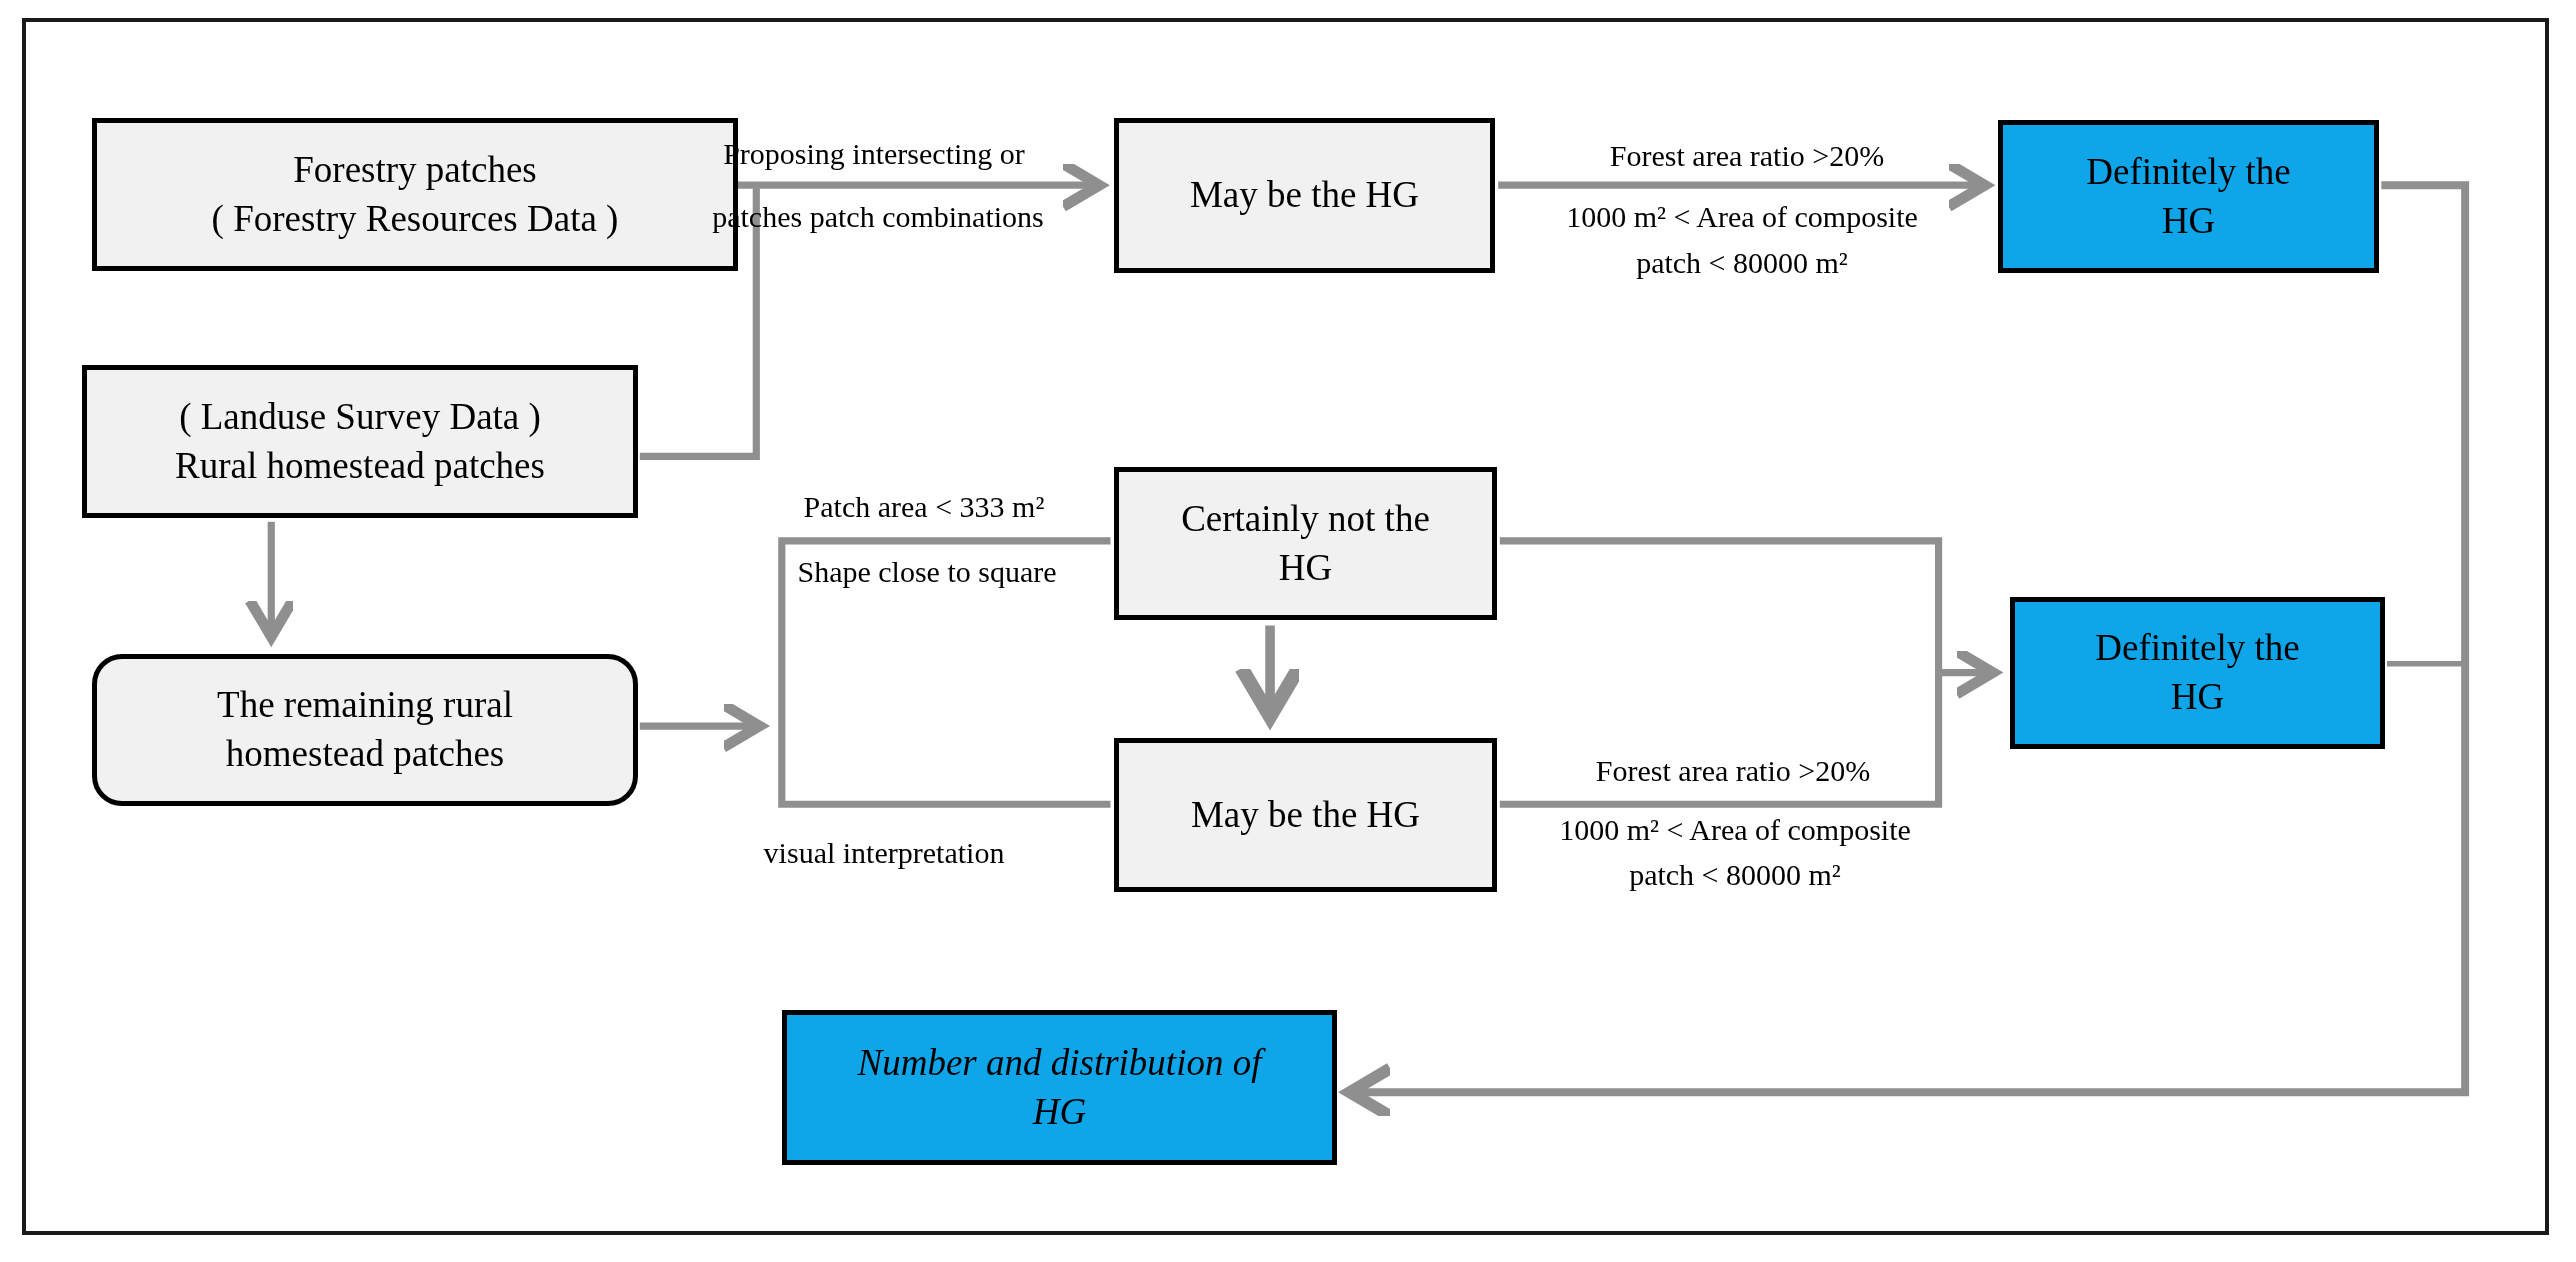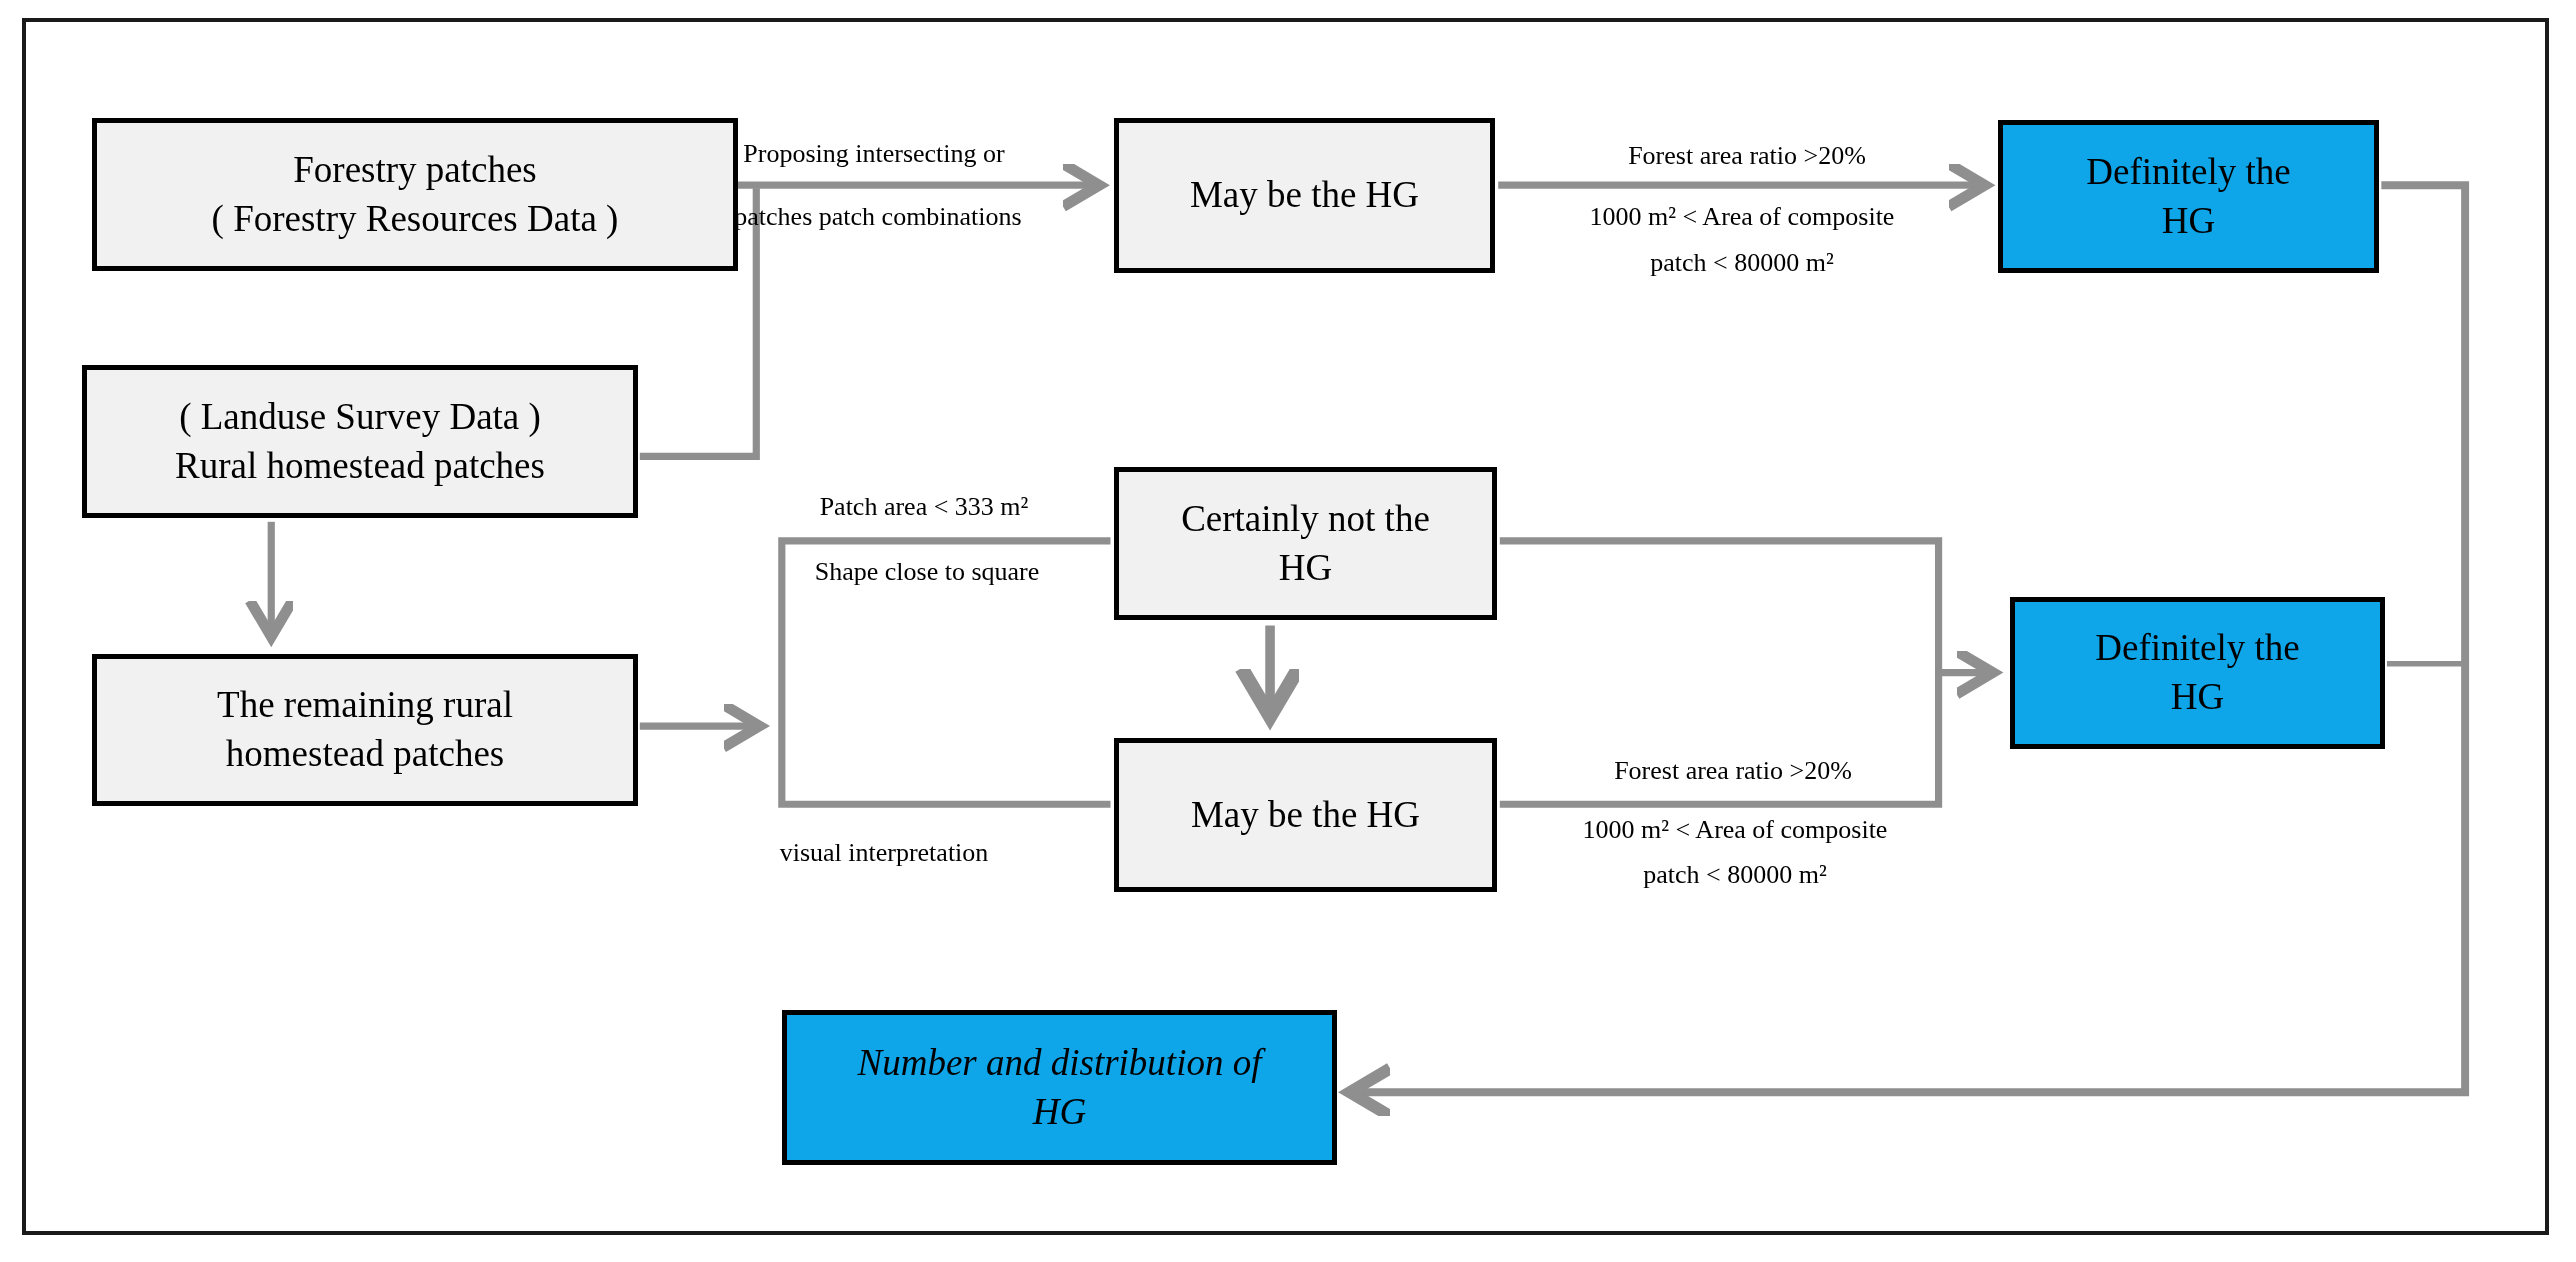--- a/index.html
+++ b/index.html
@@ -35,21 +35,21 @@
     text-align: center;
     font-size: 37px;
     line-height: 1.32;
   }
   .node.light { background: #f1f1f1; }
   .node.dark  { background: #0ea5e9; }
   .edge-label {
     position: absolute;
     transform: translate(-50%, -50%);
     white-space: nowrap;
-    font-size: 26px;
+    font-size: 30px;
     text-align: center;
   }
 </style>
 </head>
 <body>
 
 <div class="canvas">
 
   <div class="outer-border"></div>
 
@@ -83,21 +83,21 @@
   <div class="node light" style="left:92px; top:118px; width:646px; height:153px;">
     <div>Forestry patches</div>
     <div>( Forestry Resources Data )</div>
   </div>
 
   <div class="node light" style="left:82px; top:365px; width:556px; height:153px;">
     <div>( Landuse Survey Data )</div>
     <div>Rural homestead patches</div>
   </div>
 
-  <div class="node light" style="left:92px; top:654px; width:546px; height:152px; padding:0 76px;">
+  <div class="node light" style="left:92px; top:654px; width:546px; height:152px; padding:0 76px;border-radius:30px;">
     <div>The remaining rural homestead patches</div>
   </div>
 
   <div class="node light" style="left:1114px; top:118px; width:381px; height:155px;">
     <div>May be the HG</div>
   </div>
 
   <div class="node dark" style="left:1998px; top:120px; width:381px; height:153px; padding:0 57px;">
     <div>Definitely the HG</div>
   </div>

